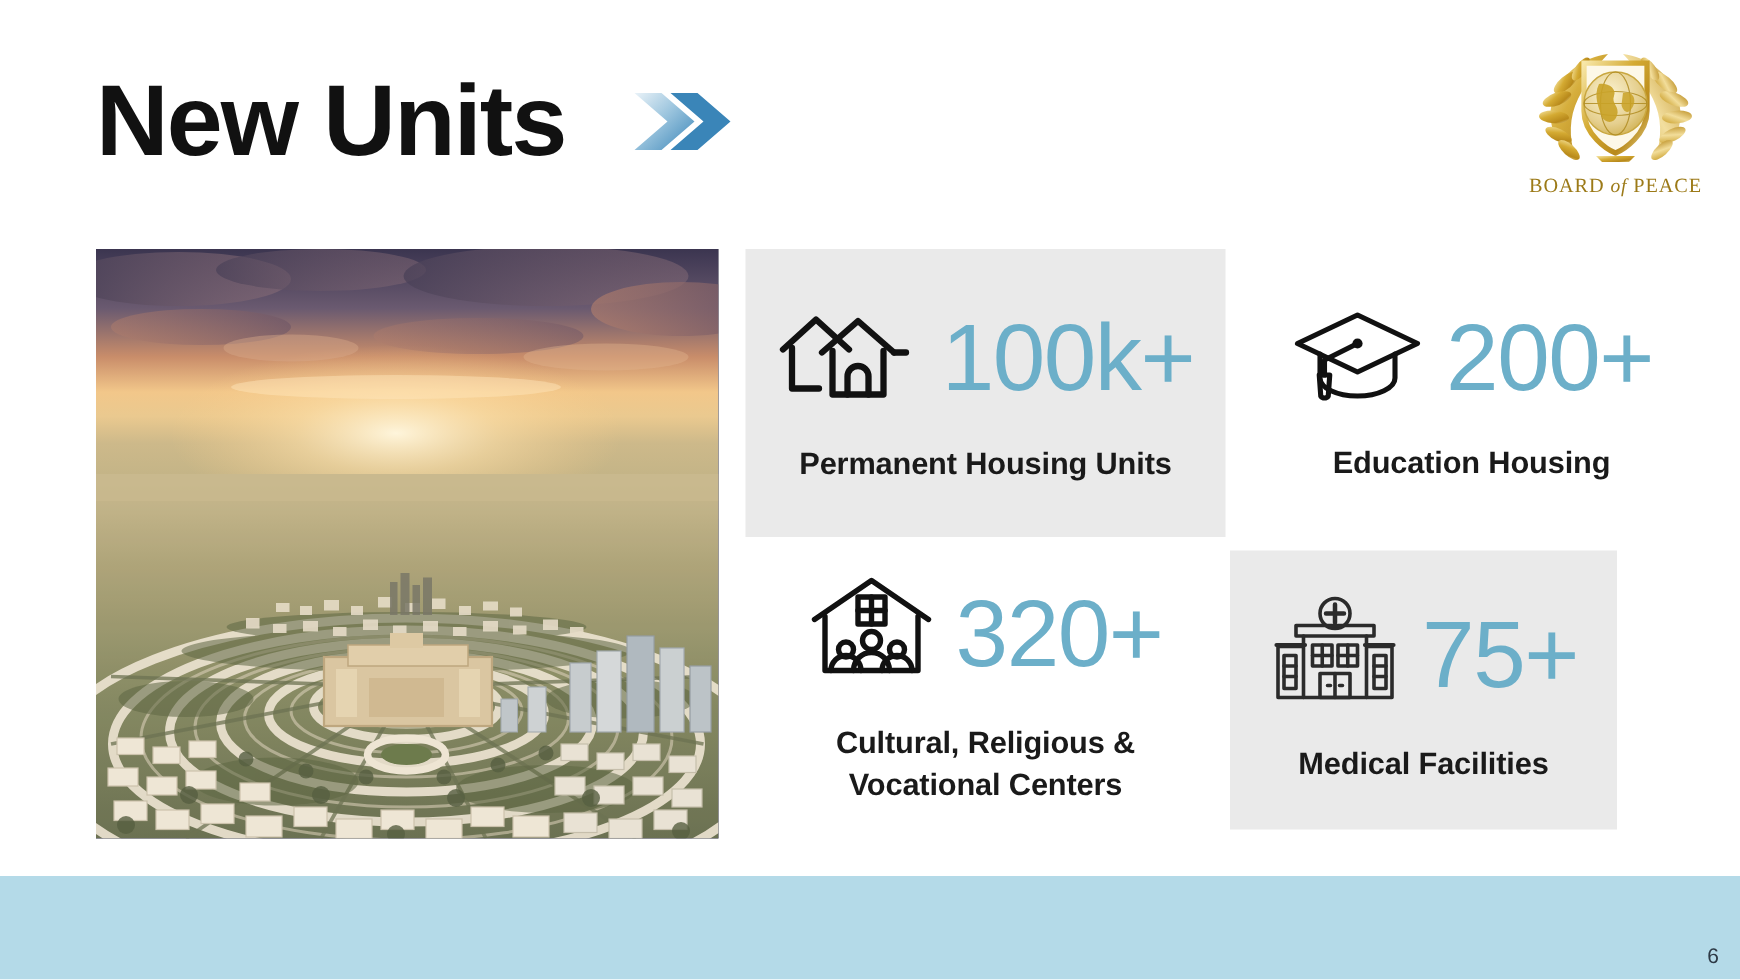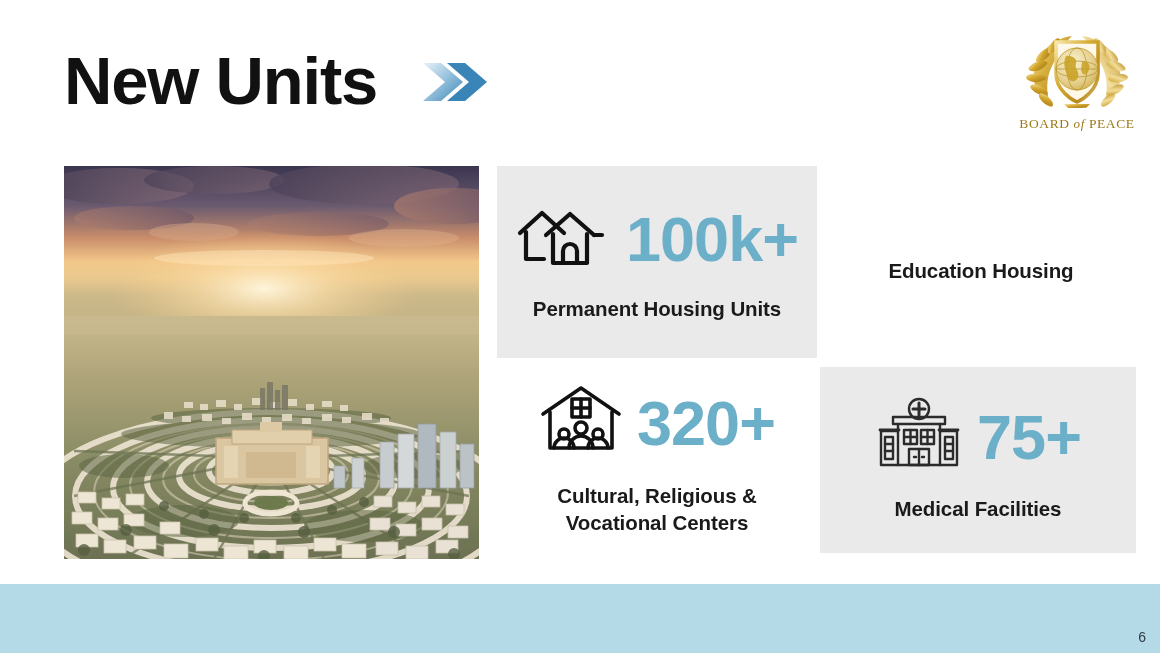--- a/index.html
+++ b/index.html
@@ -88,36 +88,36 @@
     display: flex;
     flex-direction: column;
     align-items: center;
     justify-content: center;
   }
   .stat.gray { background: #eaeaea; }
 
   .stat-1 { left: 497px; top: 166px;  width: 320px; height: 192px; }
   .stat-2 { left: 822px; top: 166px;  width: 318px; height: 192px; }
   .stat-3 { left: 497px; top: 367px;  width: 320px; height: 186px; }
-  .stat-4 { left: 820px; top: 367px;  width: 316px; height: 186px; }
+  .stat-4 { left: 820px; top: 367px;  width: 258px; height: 186px; }
 
   .stat-top {
     display: flex;
     align-items: center;
     justify-content: center;
     gap: 14px;
   }
   .stat-icon {
     display: block;
     flex: 0 0 auto;
   }
   .stat-number {
     font-family: "Liberation Sans", sans-serif;
     font-size: 63px;
-    font-weight: bold;
+    font-weight: normal;
     color: #6cafc9;
     line-height: 1;
     letter-spacing: -1px;
     white-space: nowrap;
   }
   .stat-label {
     margin-top: 18px;
     font-family: "Liberation Sans", sans-serif;
     font-size: 20.5px;
     font-weight: bold;
@@ -442,20 +442,35 @@
 
           <path d="M78 34 L86 34"></path>
         </svg>
       </span>
       <span class="stat-number">100k+</span>
     </div>
     <div class="stat-label">Permanent Housing Units</div>
   </div>
 
   <div class="stat stat-2">
+    <div class="stat-top">
+      <span class="stat-icon">
+        <svg width="90" height="70" viewBox="0 0 90 70" fill="none" stroke="#111111" stroke-width="3.4" stroke-linejoin="round" stroke-linecap="round" aria-hidden="true">
+
+          <path d="M45 8 L85 27 L45 46 L5 27 Z"></path>
+
+          <path d="M20 34 L20 50 a25 12 0 0 0 50 0 L70 34"></path>
+
+          <circle cx="45" cy="27" r="3.4" fill="#111111" stroke="none"></circle>
+          <path d="M45 27 L23 38 L23 48"></path>
+          <path d="M19.5 48 L26.5 48 L25.5 62 a3 3 0 0 1 -5 0 Z"></path>
+        </svg>
+      </span>
+      <span class="stat-number">200+</span>
+    </div>
     <div class="stat-label">Education Housing</div>
   </div>
 
   <div class="stat stat-3">
     <div class="stat-top">
       <span class="stat-icon">
         <svg width="84" height="76" viewBox="0 0 84 76" fill="none" stroke="#111111" stroke-width="3.6" stroke-linejoin="round" stroke-linecap="round" aria-hidden="true">
 
           <path d="M4 30 L42 4 L80 30"></path>
 

